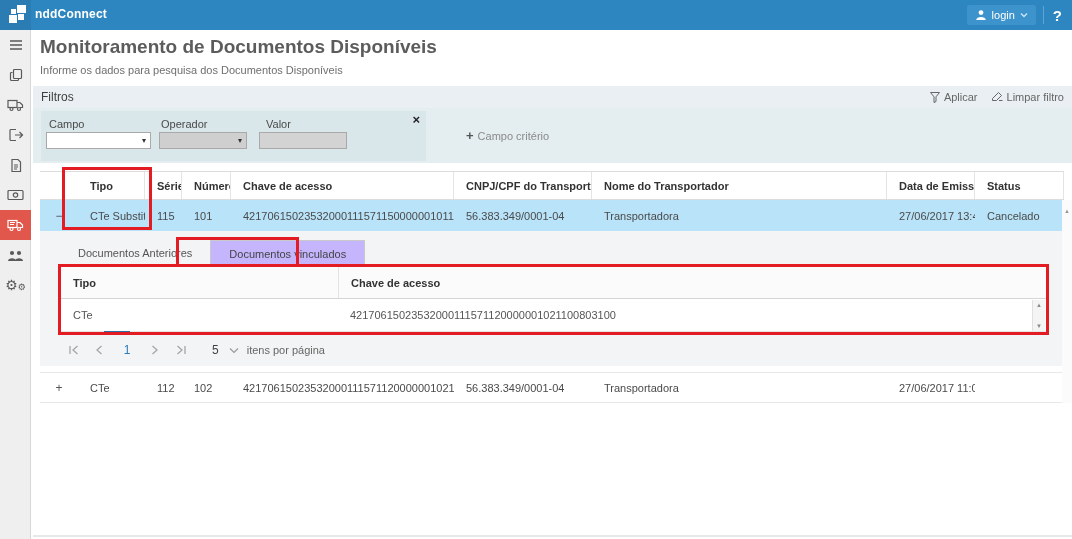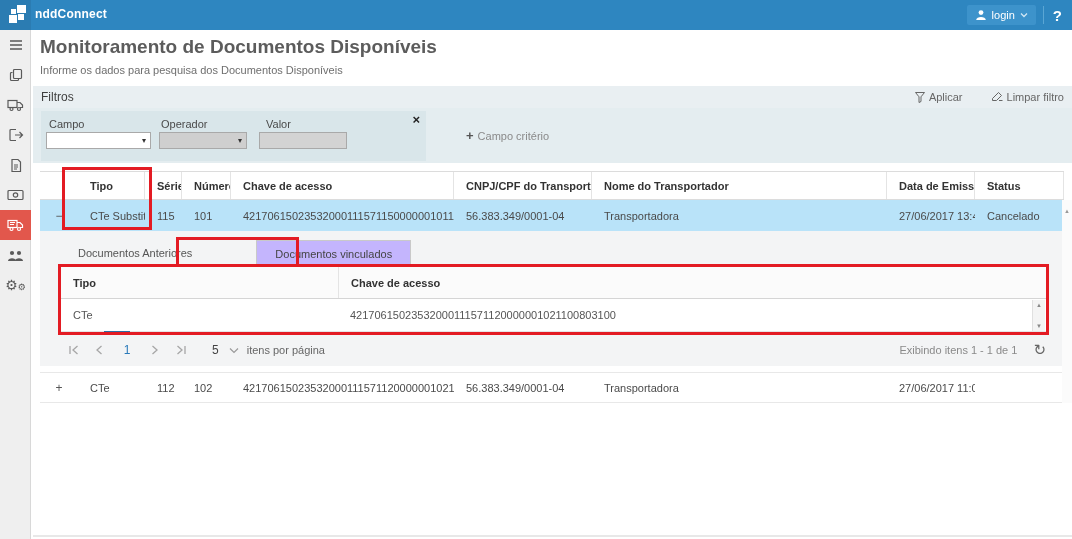--- a/index.html
+++ b/index.html
@@ -32,21 +32,21 @@
   .gear-glyph .small { font-size:9px; vertical-align:bottom; }
 
   
   .main { position:absolute; left:32px; top:30px; width:1040px; height:509px; background:#fff; }
   .page-title { position:absolute; left:8px; top:6px; font-size:19px; color:#5c5c5c; }
   .page-subtitle { position:absolute; left:8px; top:34px; font-size:11px; color:#6e6e6e; }
 
   
   .filters-head { position:absolute; left:1px; top:56px; width:1039px; height:22px; background:#e9eff2; display:flex; align-items:center; }
   .filters-title { margin-left:8px; font-size:12px; color:#3f3f3f; }
-  .filters-actions { position:absolute; right:8px; top:0; height:22px; display:flex; align-items:center; gap:28px; }
+  .filters-actions { position:absolute; right:8px; top:0; height:22px; display:flex; align-items:center; gap:13px; }
   .flt-btn { display:flex; align-items:center; gap:4px; font-size:11px; color:#666; cursor:pointer; }
   .filters-body { position:absolute; left:1px; top:78px; width:1050px; height:55px; background:#e4edf0; }
   .criteria-card { position:absolute; left:8px; top:3px; width:385px; height:50px; background:#d9e6ea; }
   .crit-label { position:absolute; top:7px; font-size:11px; color:#4a4a4a; }
   .lbl-campo { left:8px; } .lbl-operador { left:120px; } .lbl-valor { left:225px; }
   .crit-select { position:absolute; top:21px; height:17px; border:1px solid #a9a9a9; background:#fff; display:flex; align-items:center; justify-content:flex-end; cursor:pointer; }
   .sel-campo { left:5px; width:105px; }
   .sel-operador { left:118px; width:88px; background:#cfcfcf; }
   .crit-select .arrow { font-size:8px; color:#333; margin-right:4px; }
   .crit-input { position:absolute; left:218px; top:21px; width:88px; height:17px; border:1px solid #a9a9a9; background:#d3d3d3; font-size:11px; padding:0 4px; color:#333; }
@@ -63,21 +63,21 @@
   .cell { font-size:11px; padding-left:12px; display:flex; align-items:center; overflow:hidden; white-space:nowrap; }
   .c0{width:38px; padding-left:0; justify-content:center;} .c1{width:67px;} .c2{width:37px;} .c3{width:49px;}
   .c4{width:223px;} .c5{width:138px;} .c6{width:295px;} .c7{width:88px;} .c8{width:89px;}
   .data-row { height:31px; color:#4a4a4a; cursor:pointer; }
   .row-selected { background:#b9e3f9; }
   .row-plain { background:#fff; border-top:1px solid #e8e8e8; border-bottom:1px solid #e8e8e8; }
   .expander { font-size:12px; color:#555; cursor:pointer; }
 
   
   .detail { position:absolute; left:8px; top:201px; width:1022px; height:135px; background:#f3f4f5; }
-  .tabs { position:absolute; left:20px; top:9px; display:flex;gap:46px; }
+  .tabs { position:absolute; left:20px; top:9px; display:flex; }
   .tab { height:26px; padding:0 18px; display:flex; align-items:center; font-size:11px; color:#555; cursor:pointer; }
   .tab.active { background:#c4b5fd; border:1px solid #c9c9c9; border-bottom:none; color:#444; }
   .inner-grid { position:absolute; left:20px; top:35px; width:988px; }
   .ig-head { display:flex; height:33px; background:#fbfbfb; border:1px solid #ddd; border-bottom:1px solid #d5d5d5; }
   .ig-body { display:flex; height:33px; background:#fff; border:1px solid #e5e5e5; border-top:none; }
   .ig-c1 { width:277px; } .ig-c2 { width:696px; }
   .ig-cell { font-size:11px; padding-left:12px; display:flex; align-items:center; white-space:nowrap; overflow:hidden; }
   .ig-head .ig-cell { font-weight:bold; color:#333; }
   .ig-head .ig-c2 { border-left:1px solid #e4e4e4; }
   .ig-body .ig-cell { color:#555; }
@@ -346,24 +346,20 @@
         </div>
         <div class="pg-size">
           <span class="pg-size-val">5</span>
           <span>
             <svg width="10" height="7" viewBox="0 0 10 7">
                 <path d="M1 1.5l4 4 4-4" stroke="#9a9a9a" stroke-width="1.2" fill="none"></path>
               </svg>
           </span>
         </div>
         <span class="pg-size-label">itens por página</span>
-        <div class="pg-right">
-          <span class="pg-summary">Exibindo itens 1 - 1 de 1</span>
-          <span class="refresh-btn">↻</span>
-        </div>
       </div>
     </div>
 
     <div class="grid" style="top:342px">
       <div class="g-row data-row row-plain">
         <div class="cell c0">
             <span class="expander">+</span>
           </div>
         <div class="cell c1">CTe</div>
         <div class="cell c2">112</div>

